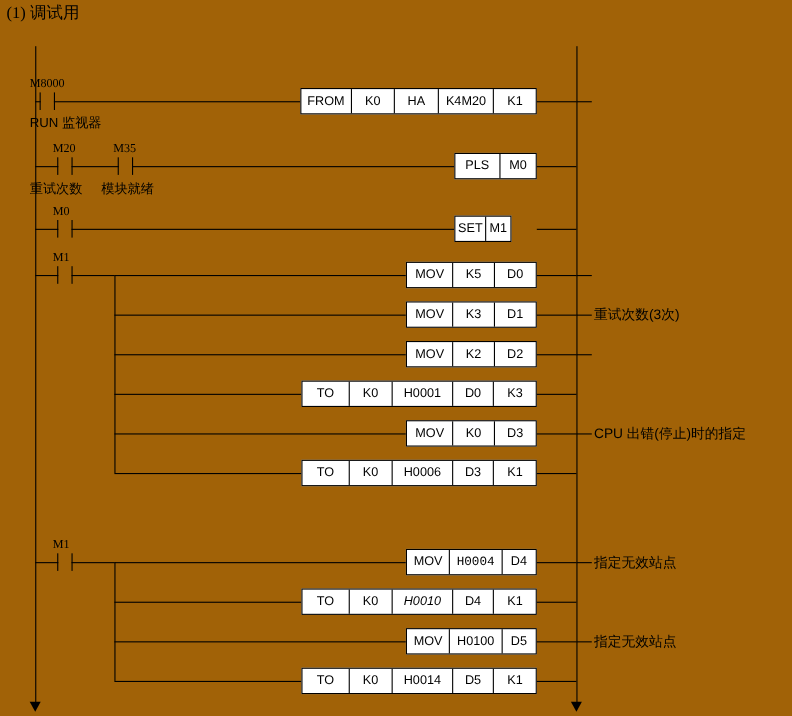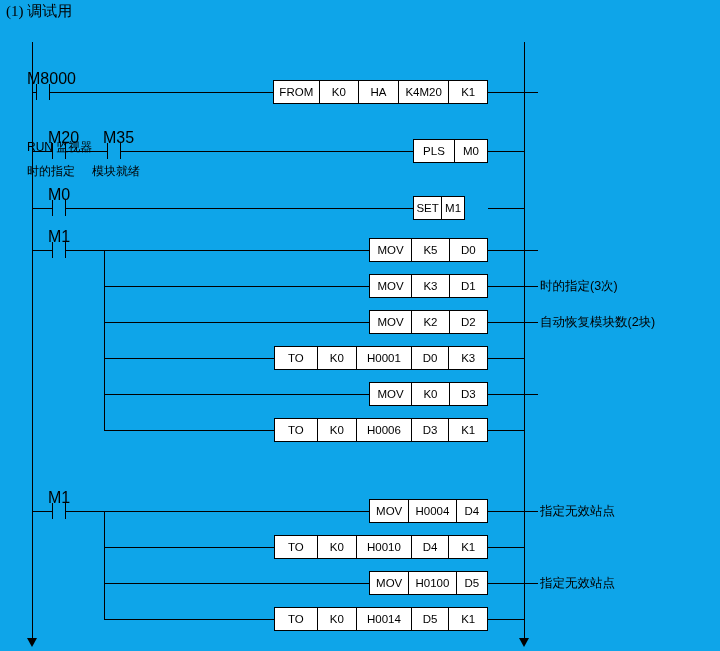--- a/index.html
+++ b/index.html
@@ -9,21 +9,21 @@
   }
   body {
     font-family: "Liberation Sans", sans-serif;
     color: #000000;
   }
   #page {
     position: relative;
     width: 720px;
     height: 651px;
     overflow: hidden;
-    background: #0ea5e9;
+    background: #a16207;
   }
   .caption {
     position: absolute;
     left: 6px;
     top: 2px;
     font-size: 15px;
     font-family: "Liberation Serif", serif;
     white-space: nowrap;
   }
   
@@ -52,22 +52,22 @@
     position: absolute;
     top: 0;
     width: 1px;
     height: 16px;
     background: #000000;
   }
   .contact .bar.left { left: 4px; }
   .contact .bar.right { left: 17px; }
   .label-above {
     position: absolute;
-    font-size: 16px;
-    font-family: Liberation Sans, sans-serif;
+    font-size: 11px;
+    font-family: Liberation Serif, serif;
     white-space: nowrap;
   }
   .label-below {
     position: absolute;
     font-size: 12px;
     font-family: "Liberation Sans", sans-serif;
     white-space: nowrap;
   }
   
   .box {
@@ -118,21 +118,21 @@
   <div class="arrowhead" style="left:27px; top:638px; border-left:5px solid transparent; border-right:5px solid transparent; border-top:9px solid #000;"></div>
   <div class="arrowhead" style="left:519px; top:638px; border-left:5px solid transparent; border-right:5px solid transparent; border-top:9px solid #000;"></div>
 
   <div class="label-above" style="left:27px; top:70px;">M8000</div>
   <div class="contact" style="left:32px; top:84px;">
     <div class="bar left"></div>
       <div class="bar right"></div>
   </div>
   <div class="hline" style="left:32px; top:92px; width:5px;"></div>
   <div class="hline" style="left:49px; top:92px; width:224px;"></div>
-  <div class="label-below" style="left:27px; top:103px;margin-top:36px;">RUN 监视器</div>
+  <div class="label-below" style="left:27px; top:103px;">RUN 监视器</div>
 
   <div class="box" style="left:273px; top:80px; width:215px;">
     <div class="cell" style="width:46px;">FROM</div>
     <div class="cell" style="width:40px;">K0</div>
     <div class="cell" style="width:40px;">HA</div>
     <div class="cell" style="width:51px;">K4M20</div>
     <div class="cell" style="width:38px;">K1</div>
   </div>
   <div class="hline" style="left:488px; top:92px; width:36px;"></div>
   <div class="hline" style="left:524px; top:92px; width:14px;"></div>
@@ -143,21 +143,21 @@
   <div class="contact" style="left:48px; top:143px;">
     <div class="bar left"></div>
       <div class="bar right"></div>
   </div>
   <div class="hline" style="left:65px; top:151px; width:43px;"></div>
   <div class="contact" style="left:103px; top:143px;">
     <div class="bar left"></div>
       <div class="bar right"></div>
   </div>
   <div class="hline" style="left:120px; top:151px; width:293px;"></div>
-  <div class="label-below" style="left:27px; top:163px;">时的指定</div>
+  <div class="label-below" style="left:27px; top:163px;">重试次数</div>
   <div class="label-below" style="left:92px; top:163px;">模块就绪</div>
 
   <div class="box" style="left:413px; top:139px; width:75px;">
     <div class="cell" style="width:42px;">PLS</div>
     <div class="cell" style="width:33px;">M0</div>
   </div>
   <div class="hline" style="left:488px; top:151px; width:36px;"></div>
 
   <div class="label-above" style="left:48px; top:186px;">M0</div>
   <div class="hline" style="left:32px; top:208px; width:21px;"></div>
@@ -193,50 +193,50 @@
   <div class="hline" style="left:524px; top:250px; width:14px;"></div>
 
   <div class="hline" style="left:104px; top:286px; width:265px;"></div>
   <div class="box" style="left:369px; top:274px; width:119px;">
     <div class="cell" style="width:43px;">MOV</div>
     <div class="cell" style="width:38px;">K3</div>
     <div class="cell" style="width:38px;">D1</div>
   </div>
   <div class="hline" style="left:488px; top:286px; width:36px;"></div>
   <div class="hline" style="left:524px; top:286px; width:14px;"></div>
-  <div class="comment" style="left:540px; top:278px;">时的指定(3次)</div>
+  <div class="comment" style="left:540px; top:278px;">重试次数(3次)</div>
 
   <div class="hline" style="left:104px; top:322px; width:265px;"></div>
   <div class="box" style="left:369px; top:310px; width:119px;">
     <div class="cell" style="width:43px;">MOV</div>
     <div class="cell" style="width:38px;">K2</div>
     <div class="cell" style="width:38px;">D2</div>
   </div>
   <div class="hline" style="left:488px; top:322px; width:36px;"></div>
   <div class="hline" style="left:524px; top:322px; width:14px;"></div>
-  <div class="comment" style="left:540px; top:314px;">自动恢复模块数(2块)</div>
 
   <div class="hline" style="left:104px; top:358px; width:170px;"></div>
   <div class="box" style="left:274px; top:346px; width:214px;">
     <div class="cell" style="width:43px;">TO</div>
     <div class="cell" style="width:40px;">K0</div>
     <div class="cell" style="width:55px;">H0001</div>
     <div class="cell" style="width:38px;">D0</div>
     <div class="cell" style="width:38px;">K3</div>
   </div>
   <div class="hline" style="left:488px; top:358px; width:36px;"></div>
 
   <div class="hline" style="left:104px; top:394px; width:265px;"></div>
   <div class="box" style="left:369px; top:382px; width:119px;">
     <div class="cell" style="width:43px;">MOV</div>
     <div class="cell" style="width:38px;">K0</div>
     <div class="cell" style="width:38px;">D3</div>
   </div>
   <div class="hline" style="left:488px; top:394px; width:36px;"></div>
   <div class="hline" style="left:524px; top:394px; width:14px;"></div>
+  <div class="comment" style="left:540px; top:386px;">CPU 出错(停止)时的指定</div>
 
   <div class="hline" style="left:104px; top:430px; width:170px;"></div>
   <div class="box" style="left:274px; top:418px; width:214px;">
     <div class="cell" style="width:43px;">TO</div>
     <div class="cell" style="width:40px;">K0</div>
     <div class="cell" style="width:55px;">H0006</div>
     <div class="cell" style="width:38px;">D3</div>
     <div class="cell" style="width:38px;">K1</div>
   </div>
   <div class="hline" style="left:488px; top:430px; width:36px;"></div>
@@ -246,32 +246,32 @@
   <div class="contact" style="left:48px; top:503px;">
     <div class="bar left"></div>
       <div class="bar right"></div>
   </div>
   <div class="hline" style="left:65px; top:511px; width:39px;"></div>
   <div class="vline" style="left:104px; top:511px; height:108px;"></div>
 
   <div class="hline" style="left:104px; top:511px; width:265px;"></div>
   <div class="box" style="left:369px; top:499px; width:119px;">
     <div class="cell" style="width:40px;">MOV</div>
-    <div class="cell" style="width:48px;">H0004</div>
+    <div class="cell" style="width:48px;font-family:Liberation Mono, monospace;">H0004</div>
     <div class="cell" style="width:31px;">D4</div>
   </div>
   <div class="hline" style="left:488px; top:511px; width:36px;"></div>
   <div class="hline" style="left:524px; top:511px; width:14px;"></div>
   <div class="comment" style="left:540px; top:503px;">指定无效站点</div>
 
   <div class="hline" style="left:104px; top:547px; width:170px;"></div>
   <div class="box" style="left:274px; top:535px; width:214px;">
     <div class="cell" style="width:43px;">TO</div>
     <div class="cell" style="width:40px;">K0</div>
-    <div class="cell" style="width:55px;">H0010</div>
+    <div class="cell" style="width:55px;font-style:italic;">H0010</div>
     <div class="cell" style="width:38px;">D4</div>
     <div class="cell" style="width:38px;">K1</div>
   </div>
   <div class="hline" style="left:488px; top:547px; width:36px;"></div>
 
   <div class="hline" style="left:104px; top:583px; width:265px;"></div>
   <div class="box" style="left:369px; top:571px; width:119px;">
     <div class="cell" style="width:40px;">MOV</div>
     <div class="cell" style="width:48px;">H0100</div>
     <div class="cell" style="width:31px;">D5</div>

